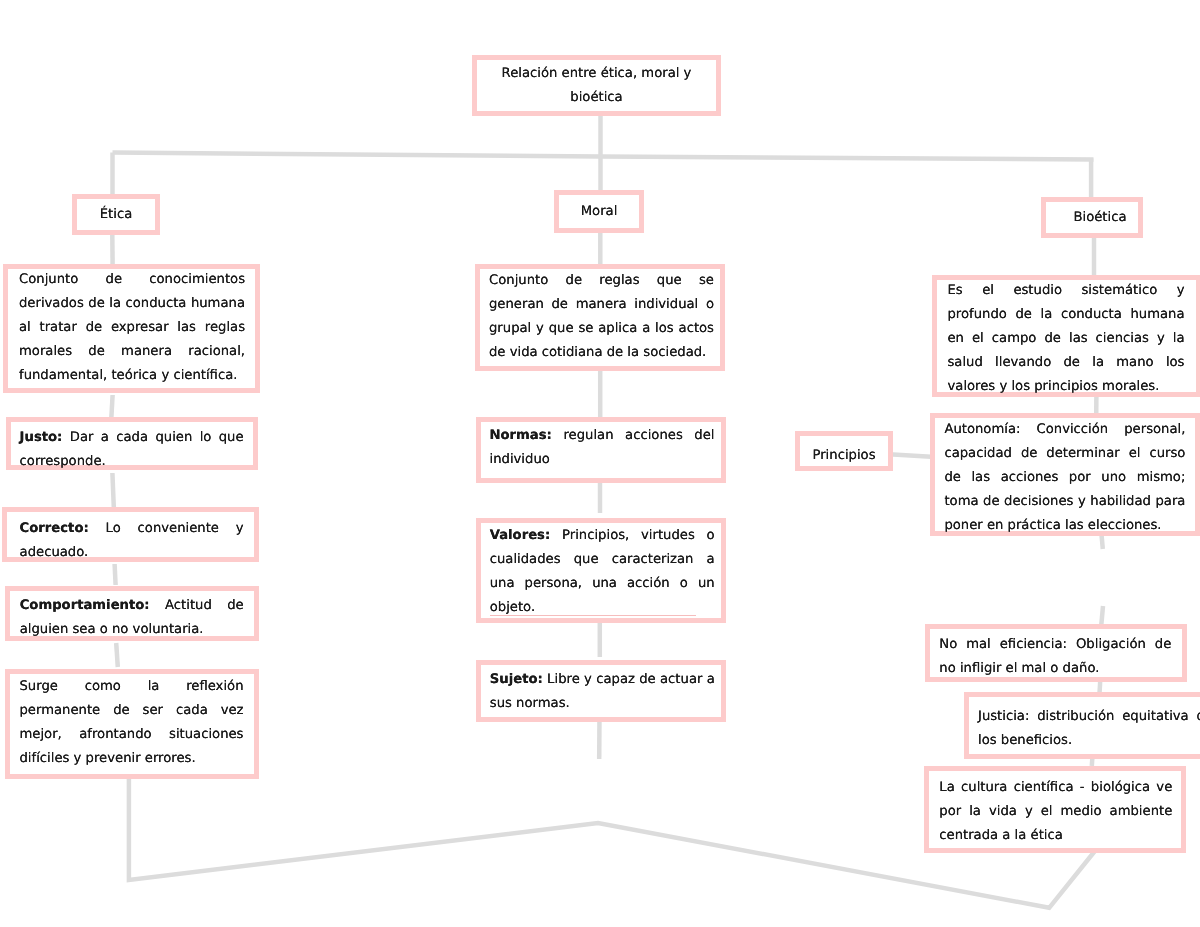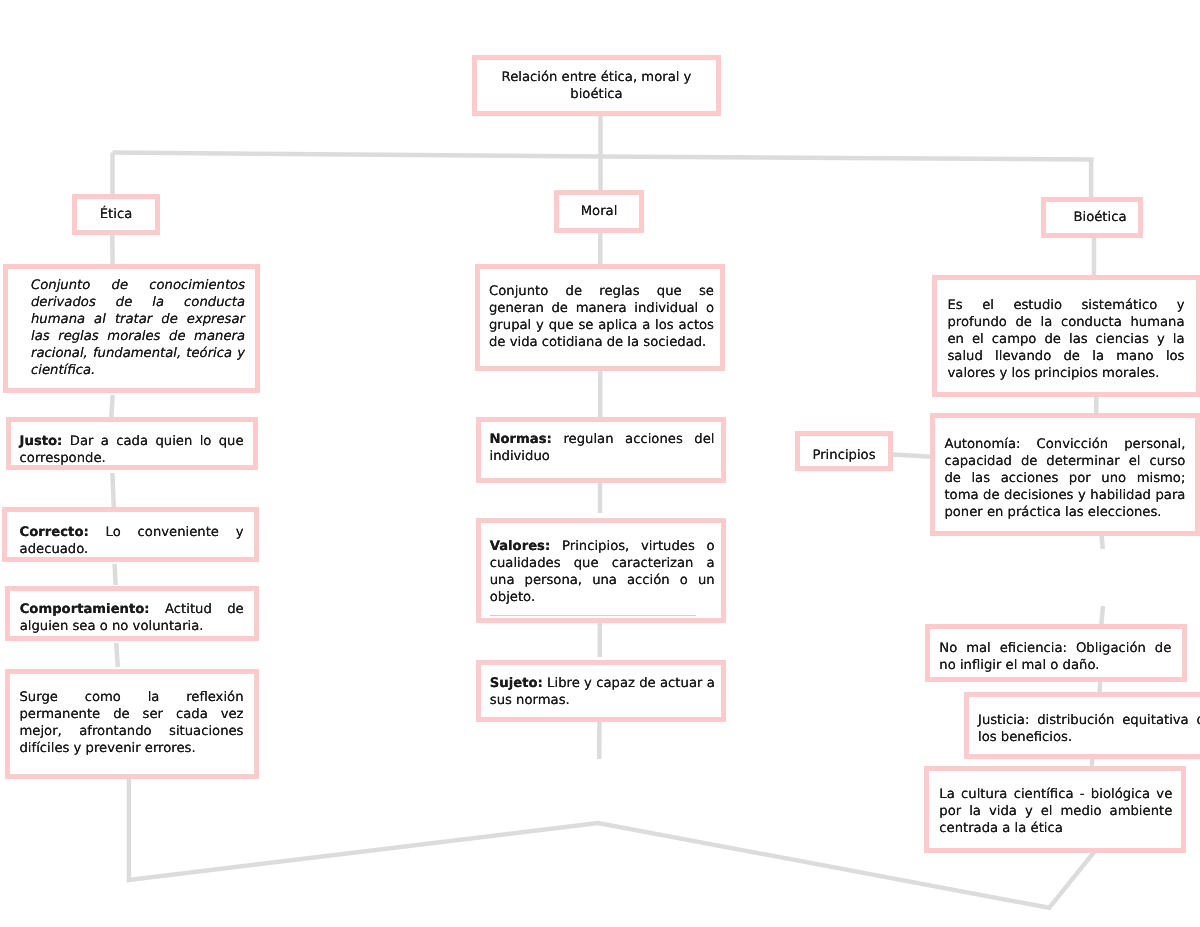--- a/index.html
+++ b/index.html
@@ -3,21 +3,21 @@
 <meta charset="utf-8">
 <style>
 html,body{margin:0;padding:0;}
 body{width:1200px;height:927px;background:#fff;overflow:hidden;
      font-family:"DejaVu Sans",sans-serif;
      text-rendering:geometricPrecision;}
 #map{position:relative;width:1200px;height:927px;}
 #links{position:absolute;left:0;top:0;width:1200px;height:927px;z-index:1;}
 .node{position:absolute;box-sizing:border-box;border:5px solid #FDCBCB;background:#fff;
       display:flex;align-items:center;z-index:2;}
-.node .txt{width:100%;color:#1a1a1a;font-size:13.2px;line-height:17px;filter:opacity(1);
+.node .txt{width:100%;color:#1a1a1a;font-size:13.2px;line-height:24px;filter:opacity(1);
            text-shadow:0 0 0.32px #1a1a1a;}
 .node.center .txt{text-align:center;}
 .node.body .txt{text-align:justify;text-align-last:left;}
 .txt b{font-weight:700;}
 .hairline{position:absolute;height:1px;background:#F6BDBD;z-index:3;}
 </style>
 </head>
 <body>
 
 <div id="map">
@@ -54,21 +54,21 @@
 <div class="node center" style="left:554px;top:190px;width:90px;height:43px;">
       <div class="txt" style="padding-left:4px;padding-right:4px;position:relative;top:0px;"><span>Moral</span></div>
     </div>
 <div class="node center" style="left:1041px;top:197px;width:102px;height:41px;">
       <div class="txt" style="padding-left:20px;padding-right:4px;position:relative;top:0px;"><span>Bioética</span></div>
     </div>
 <div class="node center" style="left:795px;top:431px;width:98px;height:40px;">
       <div class="txt" style="padding-left:4px;padding-right:4px;position:relative;top:0px;margin-top:9px;"><span>Principios</span></div>
     </div>
 <div class="node body" style="left:3.0px;top:264px;width:257px;height:129px;">
-      <div class="txt" style="padding-left:23px;padding-right:10px;position:relative;top:-1.0px;font-style:italic;"><span>Conjunto de conocimientos derivados de la conducta humana al tratar de expresar las reglas morales de manera racional, fundamental, teórica y científica.</span></div>
+      <div class="txt" style="padding-left:11px;padding-right:10px;position:relative;top:-1.0px;"><span>Conjunto de conocimientos derivados de la conducta humana al tratar de expresar las reglas morales de manera racional, fundamental, teórica y científica.</span></div>
     </div>
 <div class="node body" style="left:5.6px;top:417px;width:252px;height:53px;">
       <div class="txt" style="padding-left:9px;padding-right:9px;position:relative;top:6.0px;"><b>Justo:</b><span> Dar a cada quien lo que corresponde.</span></div>
     </div>
 <div class="node body" style="left:1.6px;top:507px;width:257px;height:55px;">
       <div class="txt" style="padding-left:13px;padding-right:10px;position:relative;top:6.0px;"><b>Correcto:</b><span> Lo conveniente y adecuado.</span></div>
     </div>
 <div class="node body" style="left:4.7px;top:586px;width:254px;height:55px;">
       <div class="txt" style="padding-left:10px;padding-right:10px;position:relative;top:4.8px;"><b>Comportamiento:</b><span> Actitud de alguien sea o no voluntaria.</span></div>
     </div>

